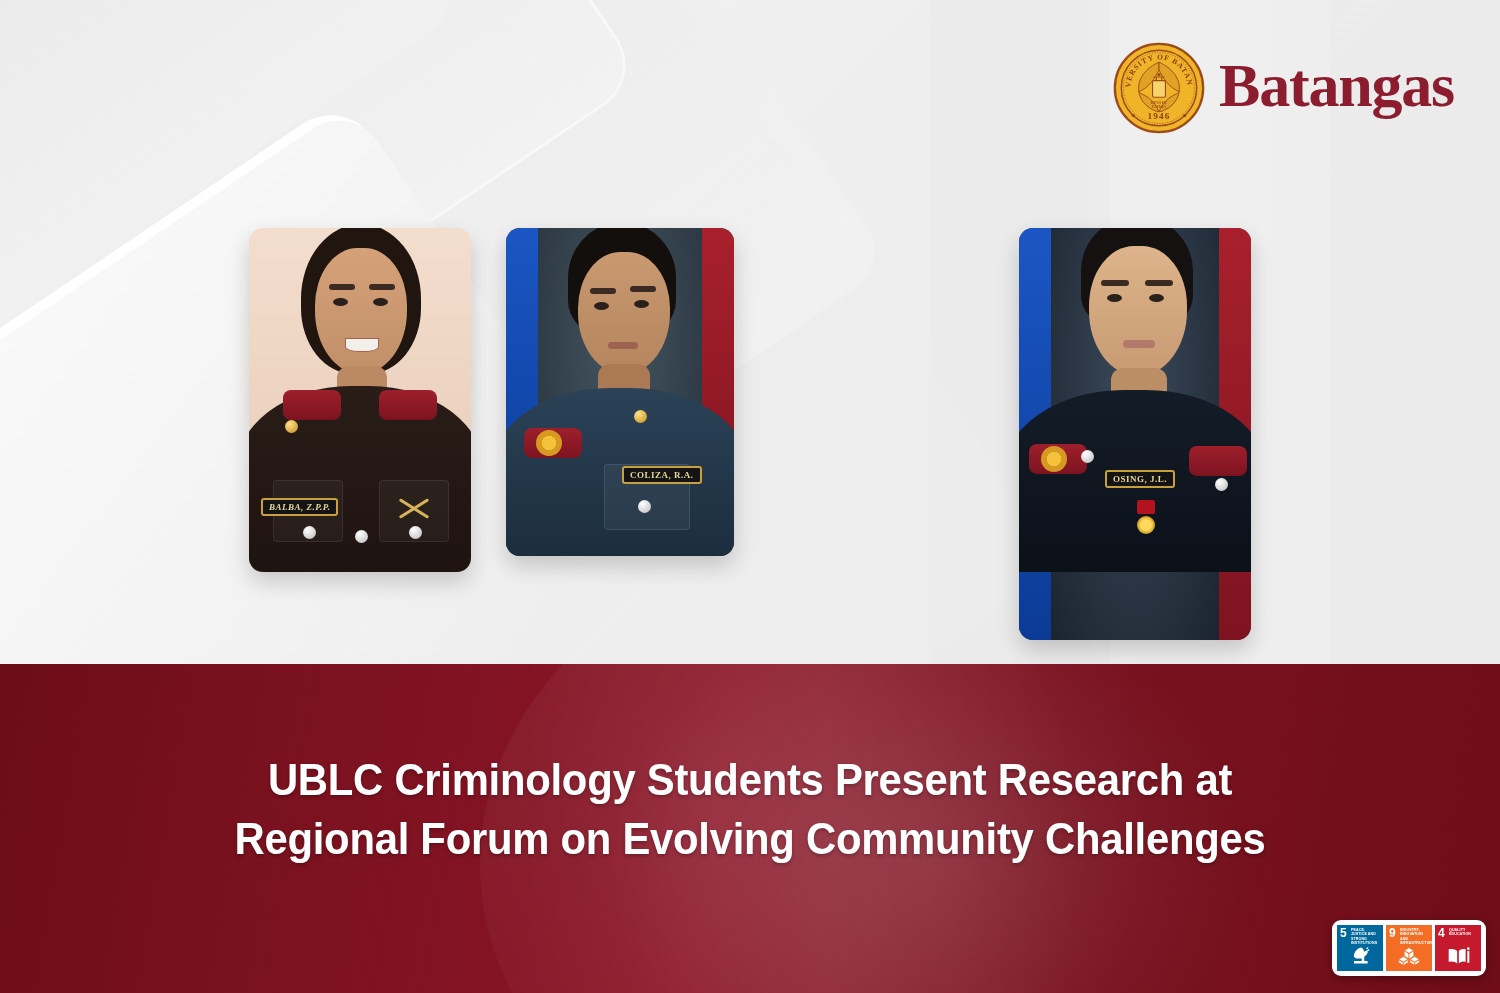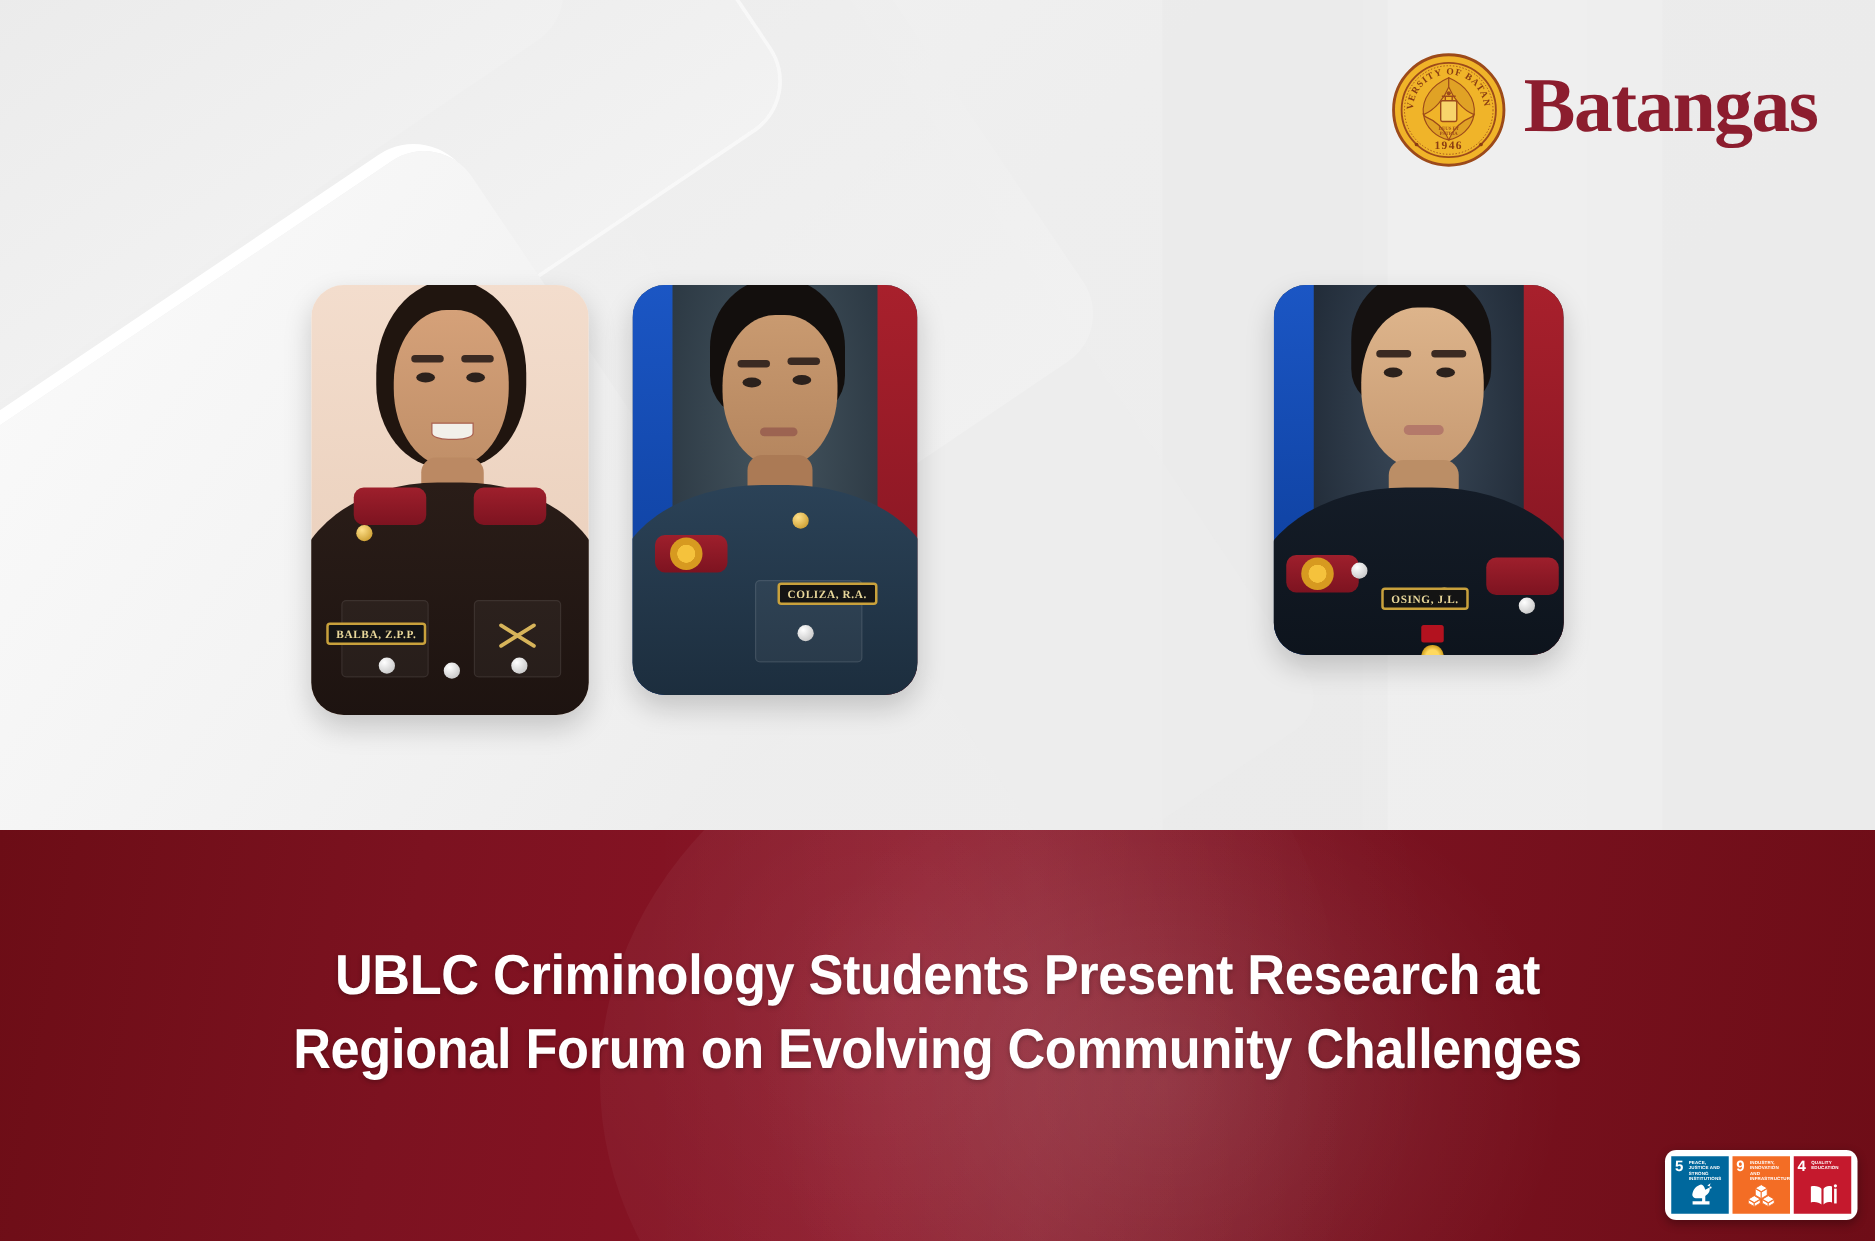--- a/index.html
+++ b/index.html
@@ -46,21 +46,21 @@
   .logo-l1{ font-family:"Liberation Serif", serif; font-weight:bold; font-size:45px;
             color:#8c1d2e; letter-spacing:-.5px; }
   .logo-l2{ font-family:"Liberation Serif", serif; font-weight:bold; font-size:62px;
             color:#8c1d2e; letter-spacing:-1.2px; margin-top:-6px; }
   .logo-l3{ font-family:"Liberation Sans", sans-serif; font-weight:bold; font-size:26px;
             color:#8c1d2e; letter-spacing:1px; margin-top:-2px; }
 
   
   .portraits{ position:absolute; left:0; top:0; width:1500px; height:664px; }
   .card{
-    position:absolute; border-radius:26px; overflow:hidden;
+    position:absolute; border-radius:14px; overflow:hidden;
     box-shadow:0 10px 22px rgba(0,0,0,.18);
   }
   .card .bg{ position:absolute; inset:0; }
   .card .flag-blue{ position:absolute; left:0; top:0; width:22%; height:100%;
                     background:linear-gradient(180deg,#1b56c4,#0b3b96); }
   .card .flag-red{ position:absolute; right:0; top:0; width:20%; height:100%;
                    background:linear-gradient(180deg,#a8202c,#7e1320); }
   .card .backdrop{ position:absolute; left:14%; top:0; width:72%; height:100%; }
 
   
@@ -178,21 +178,21 @@
         <text x="50" y="71.5" font-family="Liberation Serif, serif" font-size="4.2" font-weight="bold" fill="#9c4a1a" text-anchor="middle">PATRIA</text>
       </svg>
     </div>
     <div class="logo-text">
       <div class="logo-l2">Batangas</div>
     </div>
   </div>
 
   <div class="portraits">
 
-    <div class="card" style="left:249px; top:228px; width:222px; height:344px;">
+    <div class="card" style="left:249px; top:228px; width:222px; height:344px;font-style:italic;">
       <div class="bg" style="background:linear-gradient(180deg,#f3ddcd,#e7cbb6);"></div>
       <div class="person">
         <div class="hair" style="left:52px;top:-4px;width:120px;height:150px;background:#20150f;"></div>
         <div class="face" style="left:66px;top:20px;width:92px;height:126px;background:linear-gradient(180deg,#d5a179,#c08f68);"></div>
         <div class="brow" style="left:80px;top:56px;width:26px;"></div>
         <div class="brow" style="left:120px;top:56px;width:26px;"></div>
         <div class="eye" style="left:84px;top:70px;"></div>
         <div class="eye" style="left:124px;top:70px;"></div>
         <div class="mouth" style="left:96px;top:110px;width:34px;height:14px;background:#f2f0ea;border:1px solid #a9604f;"></div>
         <div class="neck" style="left:88px;top:138px;width:50px;height:38px;background:#bb8963;"></div>
@@ -231,21 +231,21 @@
         <div class="epaulet" style="left:18px;top:200px;"></div>
         <div class="sunburst" style="left:30px;top:202px;"></div>
         <div class="pocket" style="left:98px;top:236px;width:86px;height:66px;background:rgba(255,255,255,.05);border:1px solid rgba(255,255,255,.10);"></div>
         <div class="btn-dot btn-gold" style="left:128px;top:182px;"></div>
         <div class="btn-dot" style="left:132px;top:272px;"></div>
         <div class="nametag" style="left:116px;top:238px;">COLIZA, R.A.</div>
       </div>
     </div>
 
 
-    <div class="card" style="left:1019px; top:228px; width:232px; height:296px;text-align:right;">
+    <div class="card" style="left:1019px; top:228px; width:232px; height:412px;text-align:right;">
       <div class="bg" style="background:linear-gradient(180deg,#2e3a46,#19222d);"></div>
       <div class="flag-blue"></div>
       <div class="flag-red"></div>
       <div class="backdrop" style="background:radial-gradient(ellipse at 50% 35%,#3c4b5b,#1b2430);"></div>
       <div class="person">
         <div class="hair" style="left:62px;top:-12px;width:112px;height:110px;background:#151110;border-radius:50% 50% 28% 28%;"></div>
         <div class="face" style="left:70px;top:18px;width:98px;height:130px;background:linear-gradient(180deg,#ddb48b,#c79a72);"></div>
         <div class="brow" style="left:82px;top:52px;width:28px;"></div>
         <div class="brow" style="left:126px;top:52px;width:28px;"></div>
         <div class="eye" style="left:88px;top:66px;"></div>

